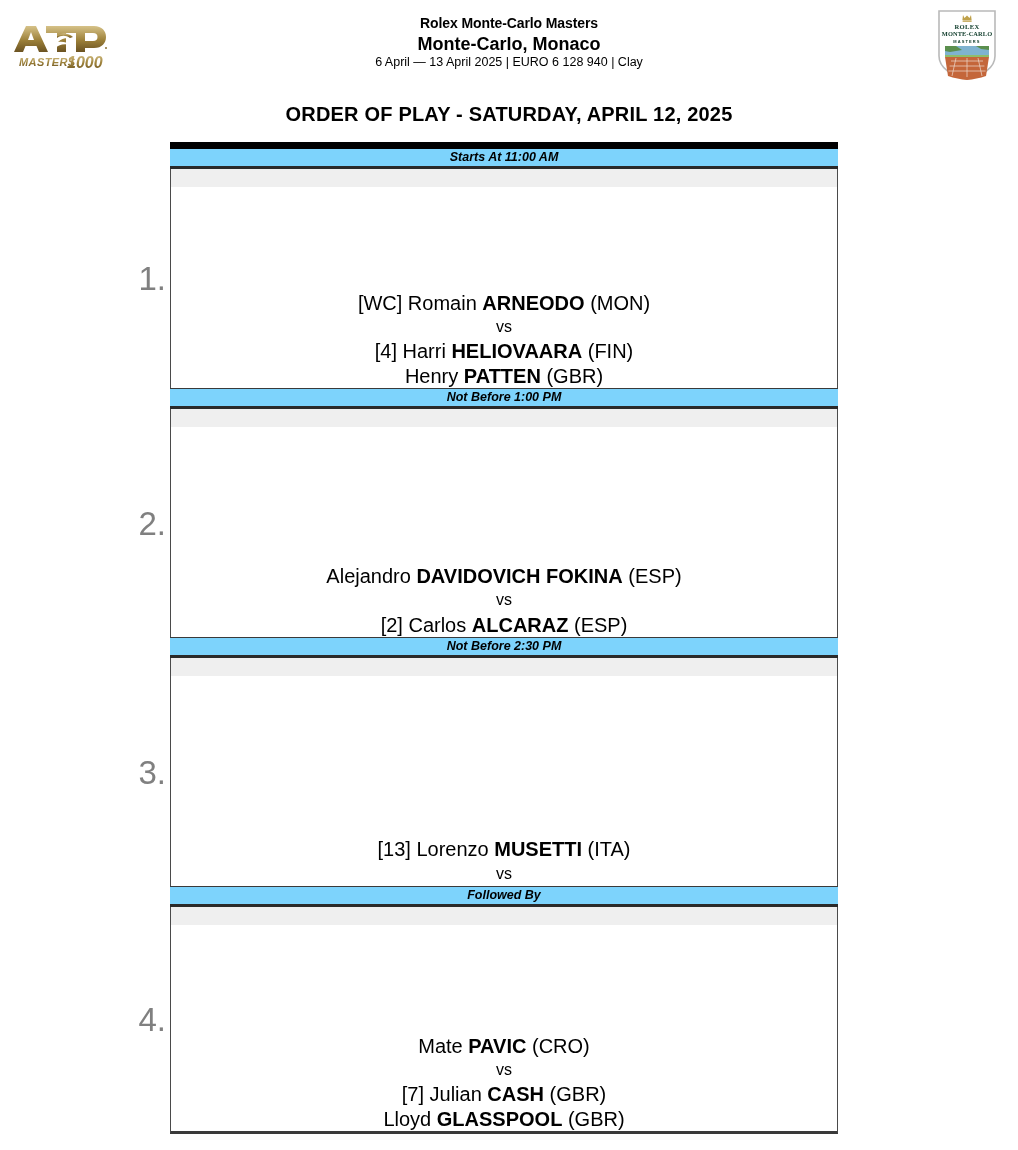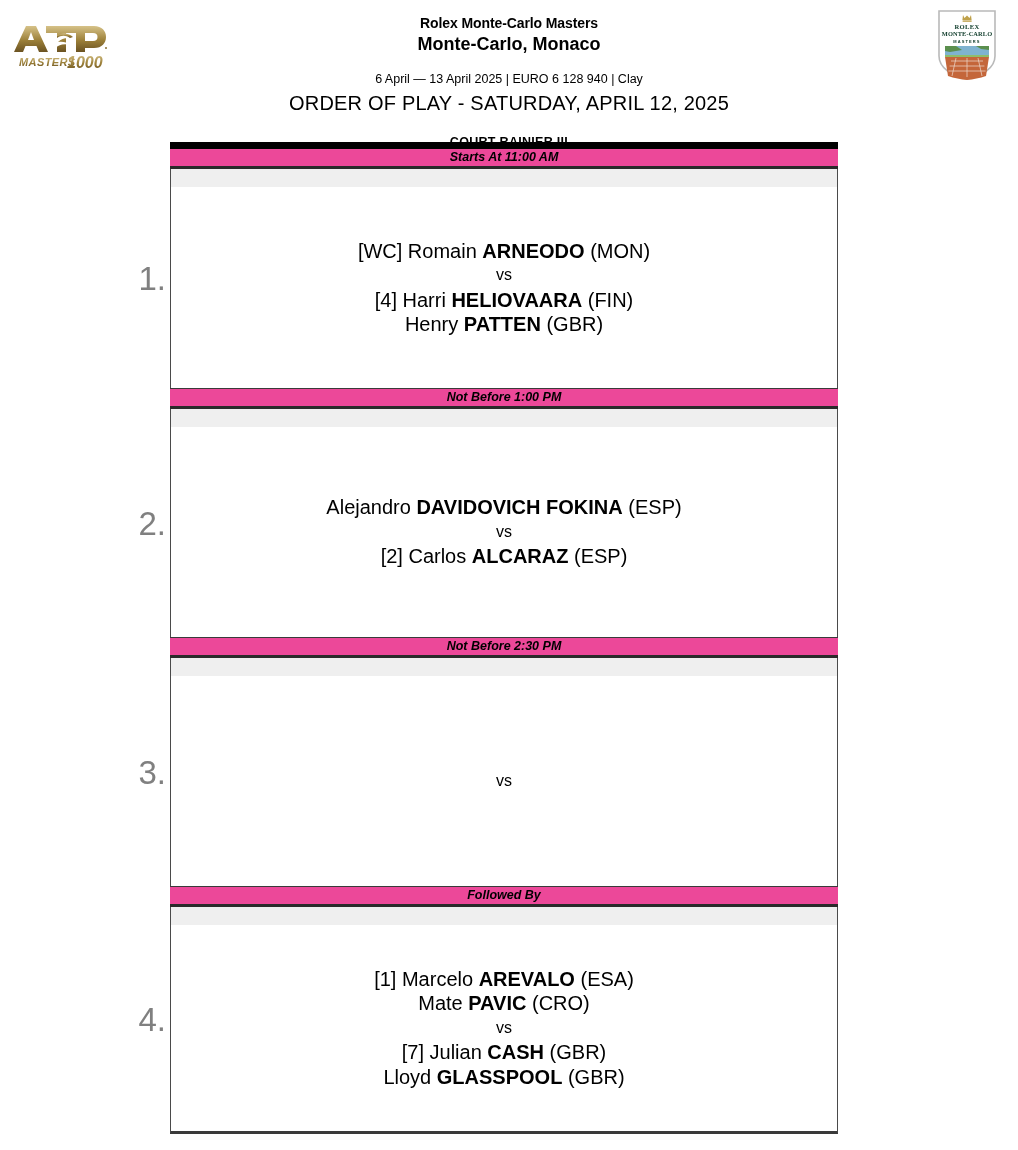--- a/index.html
+++ b/index.html
@@ -52,27 +52,27 @@
   .tournament-location {
     font-size: 18px;
     font-weight: bold;
     line-height: 18px;
     margin-top: 1px;
   }
   .tournament-meta {
     font-size: 12.5px;
     font-weight: normal;
     line-height: 16px;
-    margin-top: 18px;
+    margin-top: 1px;
   }
   .oop-title {
     font-size: 20px;
-    font-weight: normal;
+    font-weight: bold;
     line-height: 24px;
-    margin-top: 4px;
+    margin-top: 32px;
     letter-spacing: 0.2px;
   }
   .court-name {
     font-size: 12.5px;
     font-weight: bold;
     line-height: 16px;
     margin-top: 19px;
     letter-spacing: 0.3px;
   }
 
@@ -85,21 +85,21 @@
   }
   .top-bar {
     height: 7px;
     background: #000000;
     width: 100%;
   }
   .match-block {
     position: relative;
   }
   .time-bar {
-    background: #ec4899;
+    background: #7dd3fc;
     border-top: 1px solid #3a3a3a;
     border-bottom: 3px solid #2a2a2a;
     text-align: center;
     font-size: 12.5px;
     font-style: italic;
     font-weight: bold;
     line-height: 17px;
     height: 17px;
     color: #000000;
   }
@@ -124,21 +124,21 @@
   .match-block.block-1 .time-bar { border-top: none; }
 
   .players {
     position: absolute;
     left: 0;
     right: 0;
     top: 18px;
     bottom: 0;
     display: flex;
     flex-direction: column;
-    justify-content: center;
+    justify-content: flex-end;
     align-items: center;
     text-align: center;
   }
   .player-line {
     font-size: 20px;
     line-height: 24.3px;
     white-space: nowrap;
   }
   .player-line .sn { font-weight: bold; }
   .vs-line {
@@ -282,35 +282,35 @@
       </div>
     </div>
   </div>
 
   <div class="match-block block-3">
     <div class="time-bar">Not Before 2:30 PM</div>
     <div class="match-body">
       <div class="body-strip"></div>
       <div class="match-number">3.</div>
       <div class="players">
+        <div class="player-line">
+          <span>[13] Lorenzo </span><span class="sn">MUSETTI</span><span> (ITA)</span>
+        </div>
         <div class="vs-line">vs</div>
       </div>
     </div>
   </div>
 
   <div class="match-block block-4">
     <div class="time-bar">Followed By</div>
     <div class="match-body">
       <div class="body-strip"></div>
       <div class="match-number">4.</div>
       <div class="players">
         <div class="player-line">
-          <span>[1] Marcelo </span><span class="sn">AREVALO</span><span> (ESA)</span>
-        </div>
-        <div class="player-line">
           <span>Mate </span><span class="sn">PAVIC</span><span> (CRO)</span>
         </div>
         <div class="vs-line">vs</div>
         <div class="player-line">
           <span>[7] Julian </span><span class="sn">CASH</span><span> (GBR)</span>
         </div>
         <div class="player-line">
           <span>Lloyd </span><span class="sn">GLASSPOOL</span><span> (GBR)</span>
         </div>
       </div>

